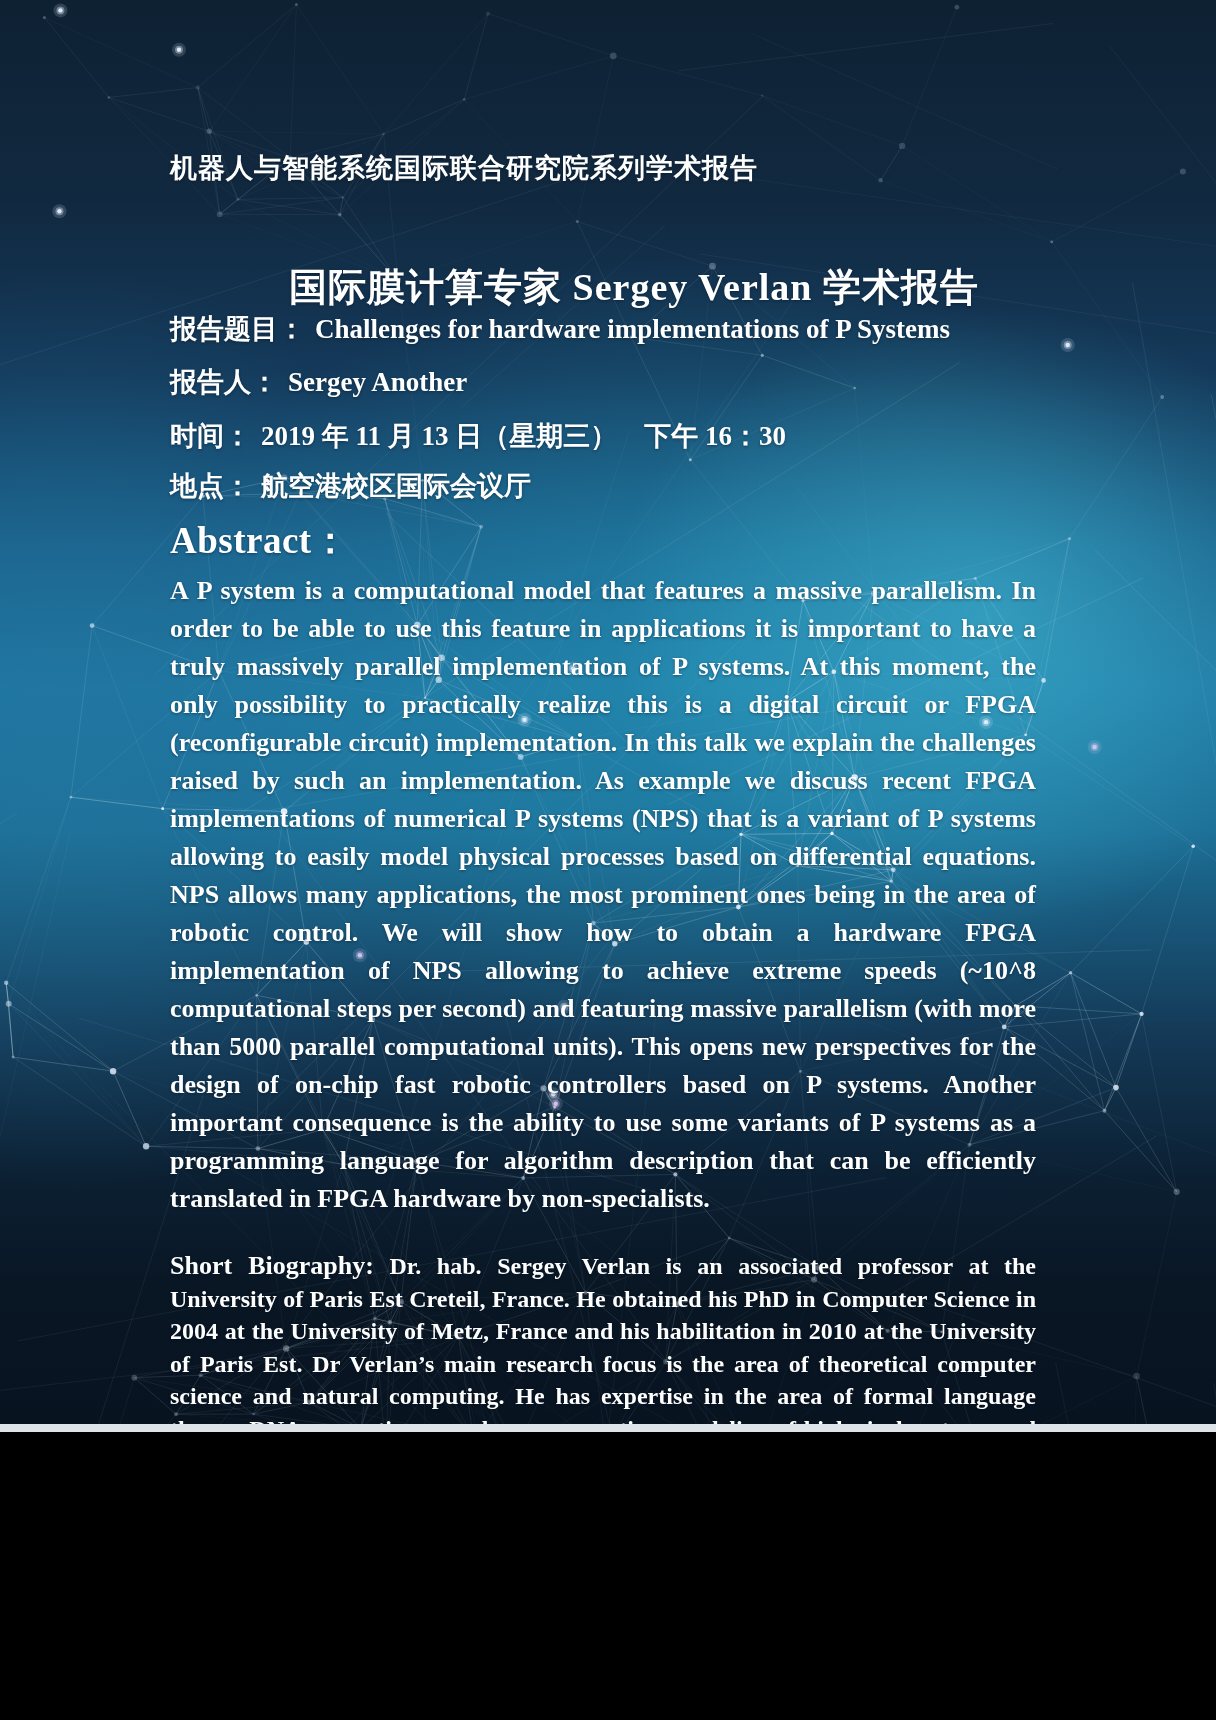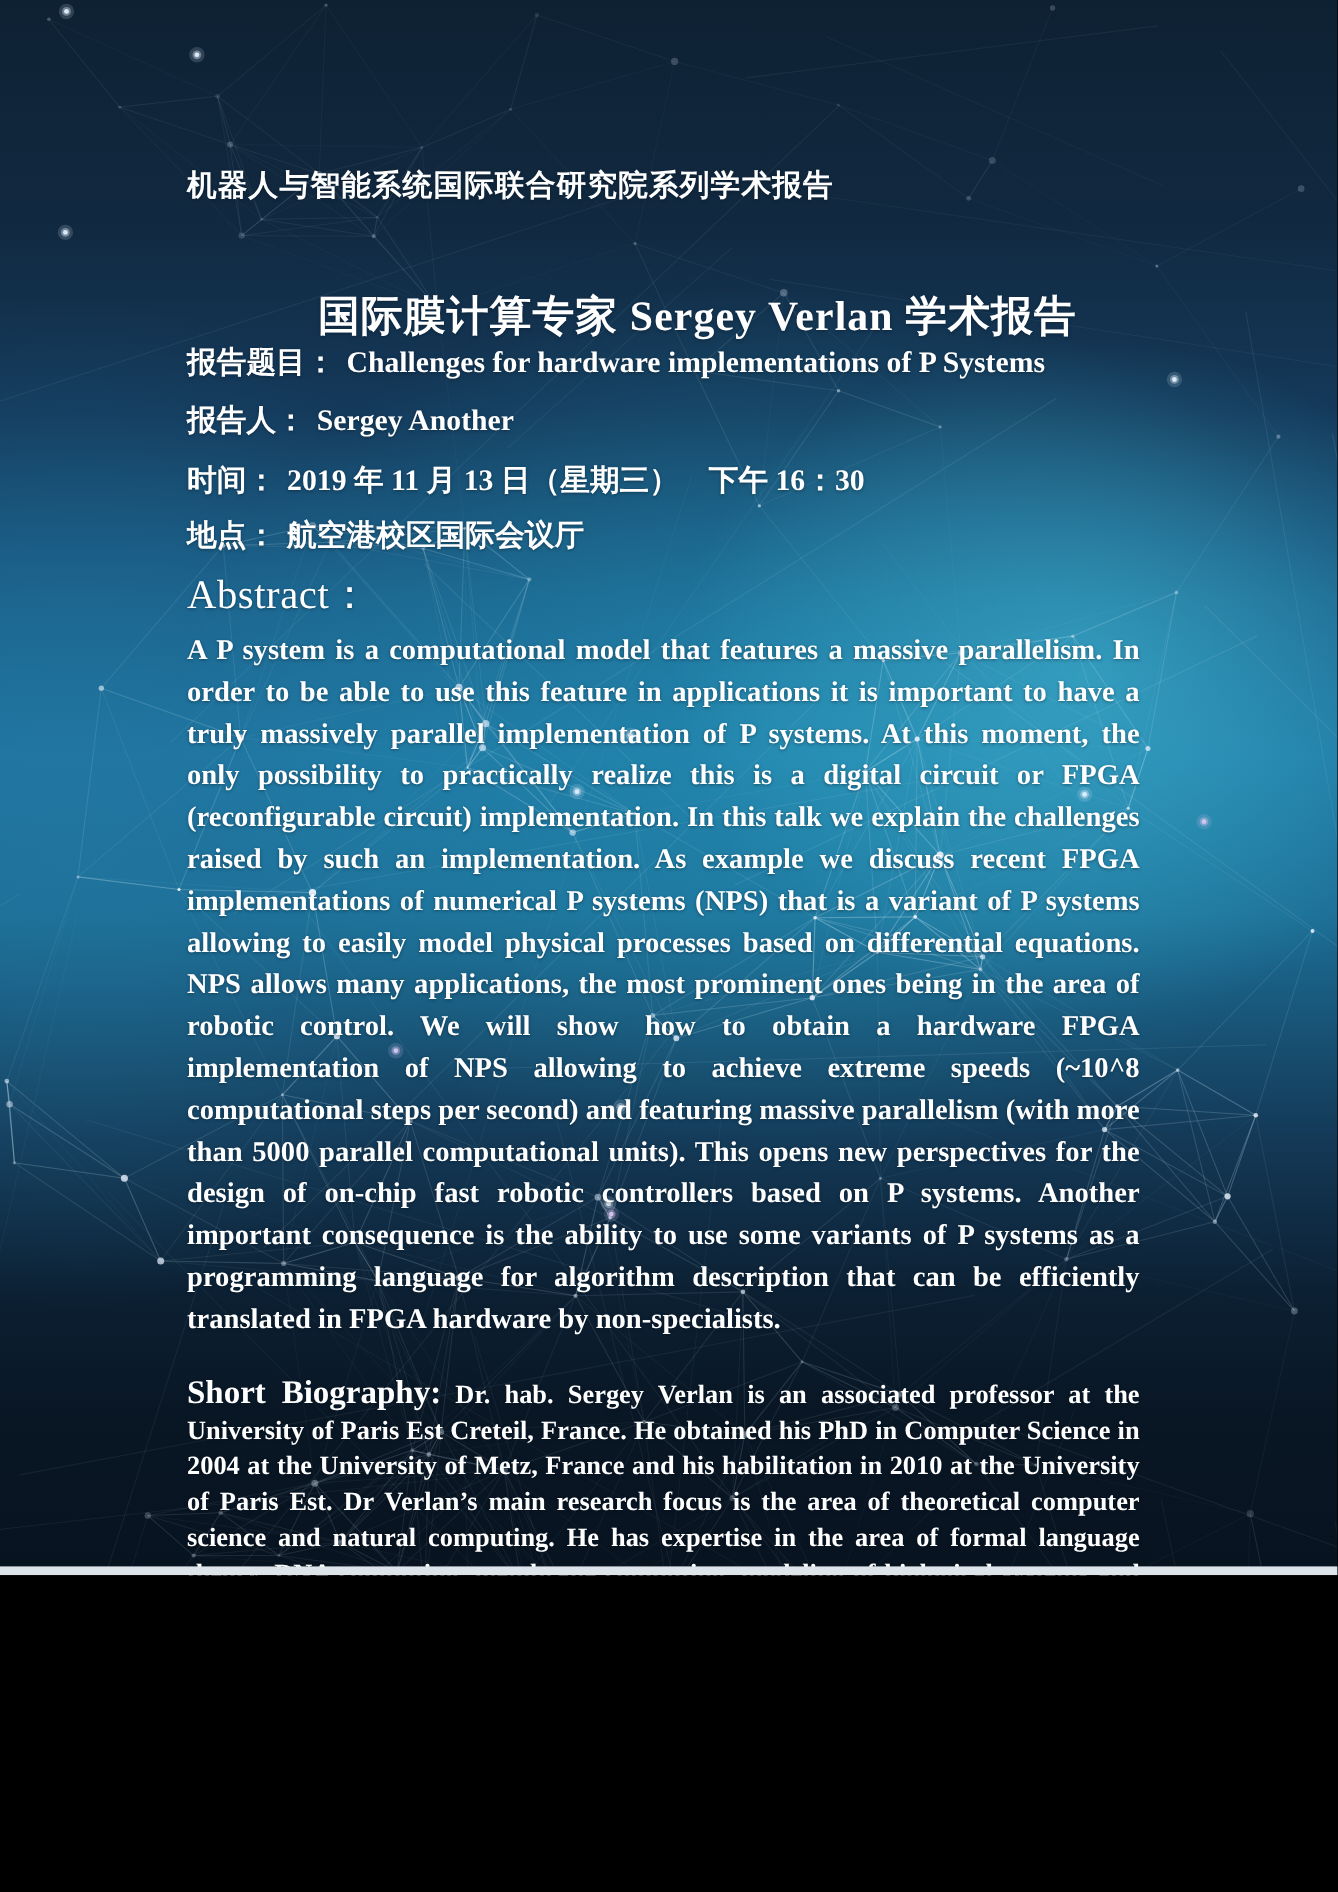--- a/index.html
+++ b/index.html
@@ -41,33 +41,33 @@
   }
   .info-row{position:absolute;left:0;font-size:27px;font-weight:700;white-space:nowrap;text-align:center;}
   .info-row .value{margin-left:10px;}
   .info-row.gap-wide .value{}
   .row-1{top:311px;}
   .row-2{top:364px;}
   .row-3{top:418px;}
   .row-4{top:468px;}
   .abstract-heading{
     position:absolute;top:516px;left:0;
-    font-size:37px;font-weight:400;letter-spacing:.5px;text-align:right;
+    font-size:37px;font-weight:700;letter-spacing:.5px;text-align:right;
   }
   .abstract-body{
     position:absolute;top:572px;left:0;width:866px;
     font-size:26px;font-weight:700;line-height:38px;
     text-align:justify;
   }
   .bio{
     position:absolute;top:1250px;left:0;width:866px;
     font-size:24px;font-weight:700;line-height:32.5px;
     text-align:justify;
   }
-  .bio-heading{font-size:30px;font-weight:700;}
+  .bio-heading{font-size:26px;font-weight:700;}
   .footer{
     position:absolute;top:1526px;left:0;width:100%;
     text-align:center;
     font-family:"DejaVu Sans","Liberation Sans",sans-serif;
     font-size:37px;font-weight:400;letter-spacing:3px;color:#22c55e;
   }
 </style>
 </head>
 <body>
 

